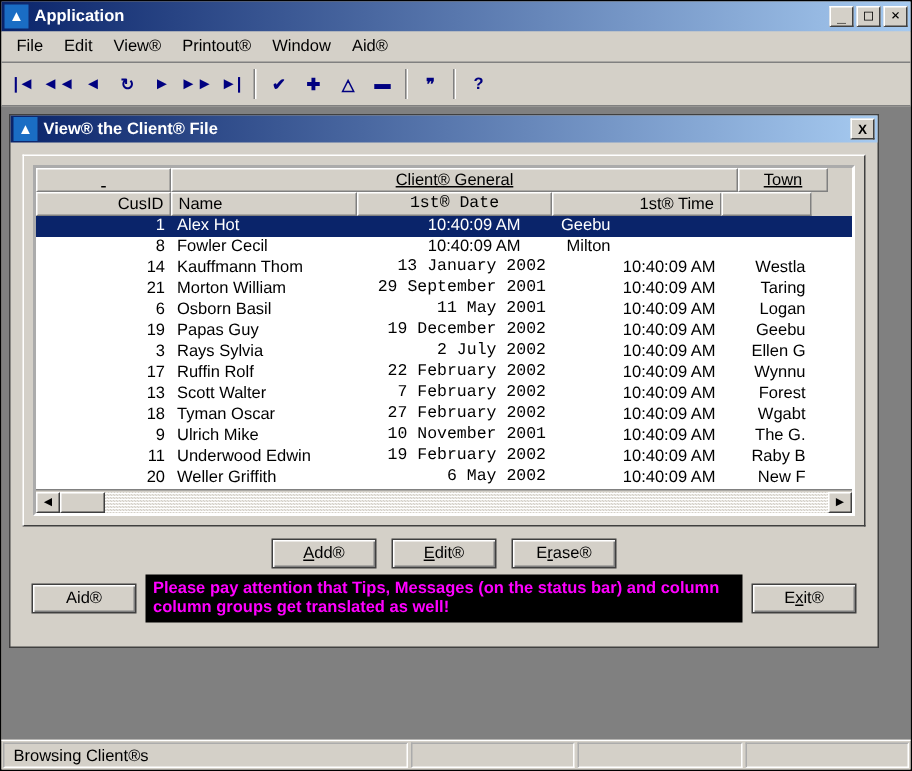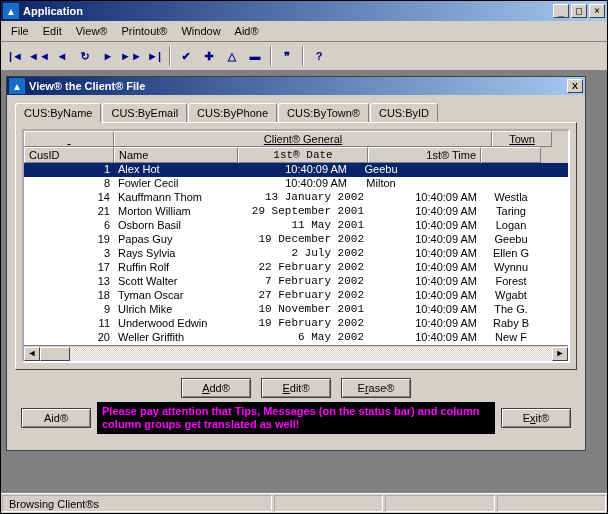--- a/index.html
+++ b/index.html
@@ -30,21 +30,21 @@
 .grid-cols { display: flex; background: #d4d0c8; }
 .gc { border: 1px solid; border-color: #fff #808080 #808080 #fff; padding: 1px 4px; font-size: 11px; }
 .grid-rows { height: 182px; overflow: hidden; }
 .row { display: flex; font-size: 11px; height: 14px; }
 .row.sel { background: #0a246a; color: #fff; }
 .cell { padding: 0 4px; overflow: hidden; white-space: nowrap; border-right: 0px solid transparent; }
 .c-id { width: 90px; text-align: right; }
 .c-name { width: 124px; text-align: left; }
 .c-date { width: 130px; text-align: right; font-family: Liberation Mono, monospace; }
 .c-time { width: 113px; text-align: right; }
-.c-town { width: 60px; text-align: center; }
+.c-town { width: 60px; text-align: right; }
 .hscroll { height: 16px; background: #d4d0c8; border-top: 1px solid #808080; display: flex; align-items: center; }
 .hscroll .arrow { width: 16px; height: 14px; background: #d4d0c8; border: 1px solid #fff; border-right-color: #404040; border-bottom-color: #404040; font-size: 9px; text-align: center; cursor: pointer; }
 .hscroll .track { flex: 1; background: repeating-conic-gradient(#d4d0c8 0% 25%, #fff 0% 50%) 50% / 2px 2px; height: 14px; position: relative; }
 .hscroll .thumb { position: absolute; left: 0; width: 30px; height: 14px; background: #d4d0c8; border: 1px solid #fff; border-right-color: #404040; border-bottom-color: #404040; }
 .btnrow { display: flex; justify-content: center; gap: 10px; padding: 8px 0 4px; align-items: center; }
 .btn { min-width: 70px; padding: 3px 12px; background: #d4d0c8; border: 1px solid #404040; box-shadow: inset 1px 1px 0 #fff, inset -1px -1px 0 #808080; cursor: pointer; text-align: center; }
 .btn u { text-decoration: underline; }
 .bottomrow { display: flex; align-items: center; gap: 6px; padding: 0 6px 8px; }
 .tips { flex: 1; background: #000; color: #ff00ff; font-weight: bold; padding: 3px 5px; font-size: 11px; line-height: 1.2; }
 .statusbar { height: 20px; background: #d4d0c8; border-top: 1px solid #fff; display: flex; }
@@ -93,36 +93,29 @@
   </div>
 
   <div class="workspace">
     <div class="childwin">
       <div class="titlebar">
         <div class="icon">▲</div>
         <span class="title">View® the Client® File</span>
         <button class="close">X</button>
       </div>
       <div class="childbody">
-        <div class="tabs">
-          <div class="tab active">CUS:ByName</div>
-          <div class="tab">CUS:ByEmail</div>
-          <div class="tab">CUS:ByPhone</div>
-          <div class="tab">CUS:ByTown®</div>
-          <div class="tab">CUS:ByID</div>
-        </div>
         <div class="tabpanel">
           <div class="gridwrap">
             <div class="grid-header-group">
               <div class="gh" style="width:90px">&nbsp;</div>
               <div class="gh" style="width:378px">Client® General</div>
               <div class="gh" style="width:60px">Town</div>
             </div>
             <div class="grid-cols">
-              <div class="gc c-id" style="text-align:left">CusID</div>
+              <div class="gc c-id" style="text-align:right">CusID</div>
               <div class="gc c-name">Name</div>
               <div class="gc c-date" style="text-align:center">1st® Date</div>
               <div class="gc c-time" style="text-align:right">1st® Time</div>
               <div class="gc c-town">&nbsp;</div>
             </div>
             <div class="grid-rows" id="grid-rows">
                 <div class="row sel">
                   <div class="cell c-id">1</div>
                   <div class="cell c-name">Alex Hot</div>
                   <div class="cell c-time">10:40:09 AM</div>

